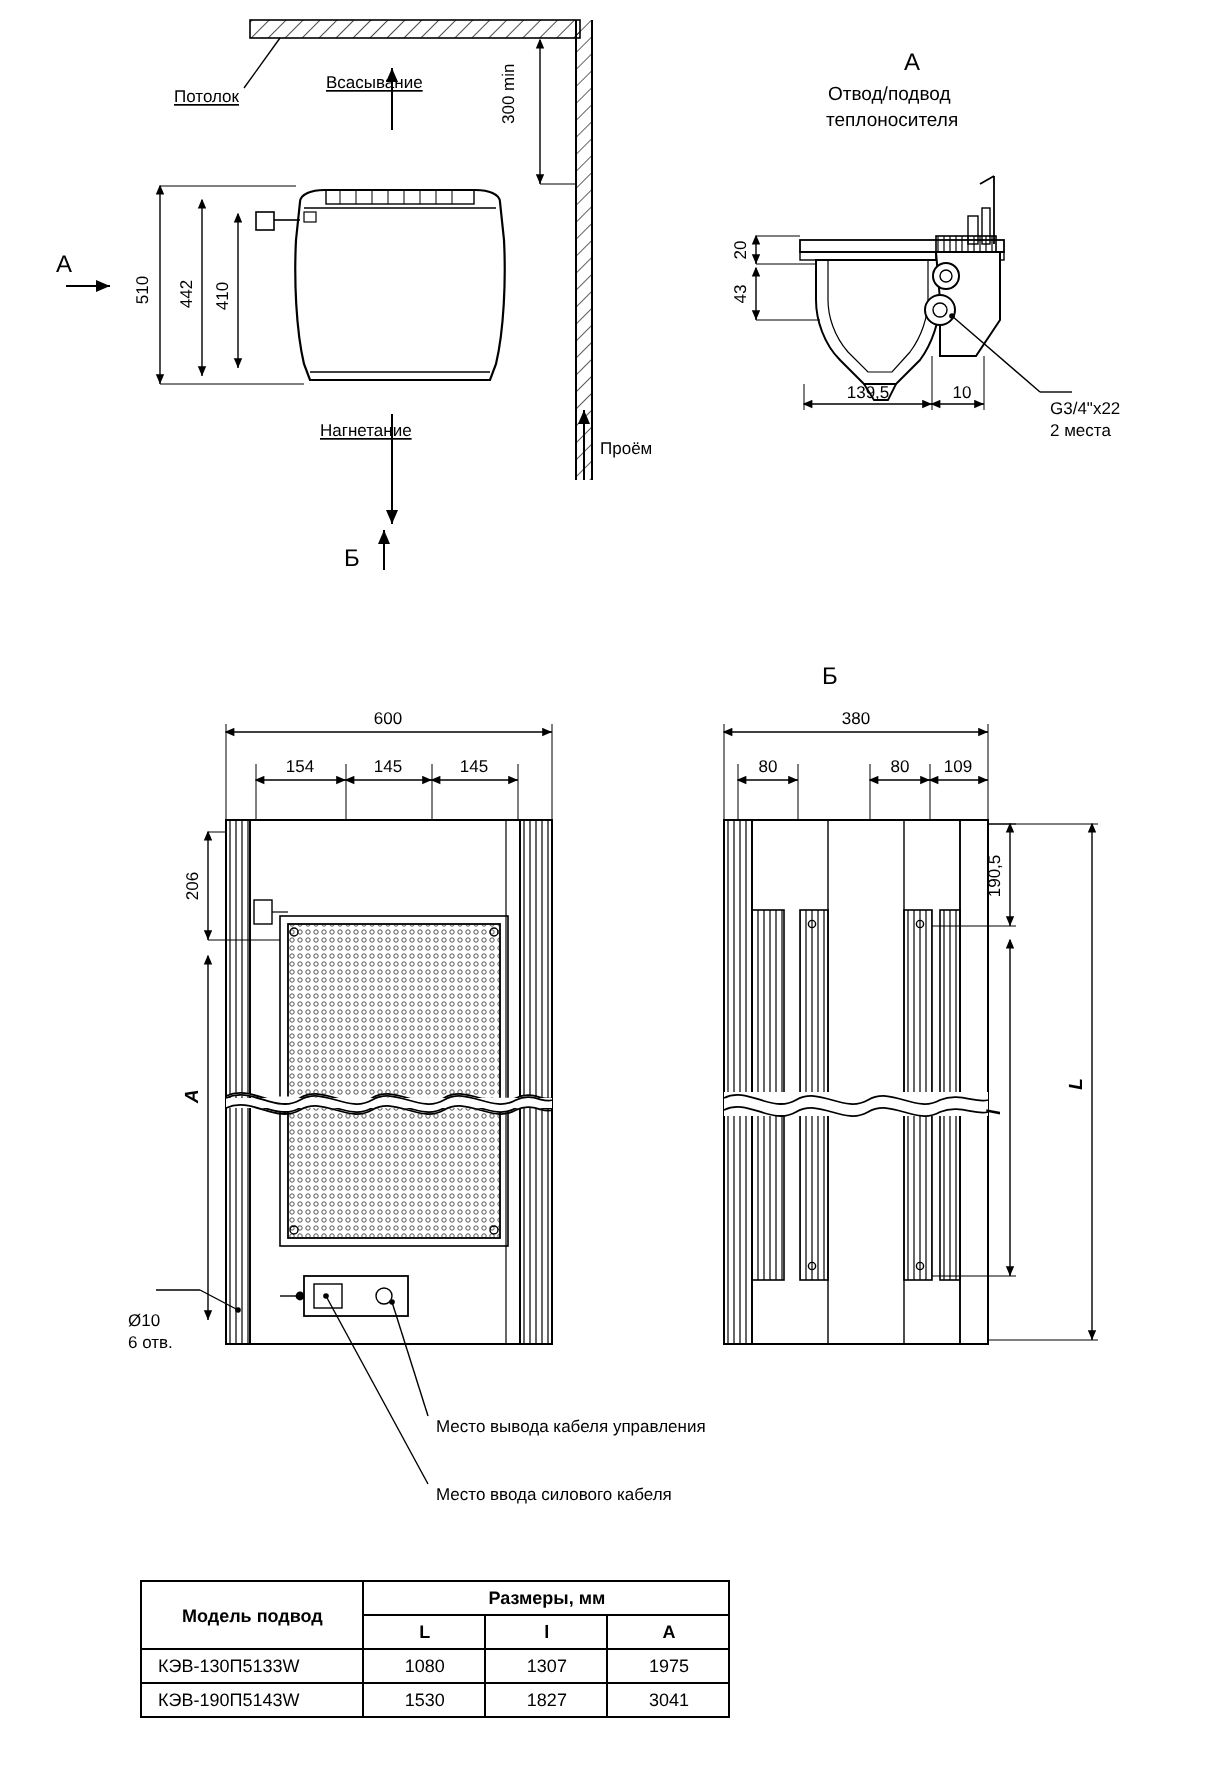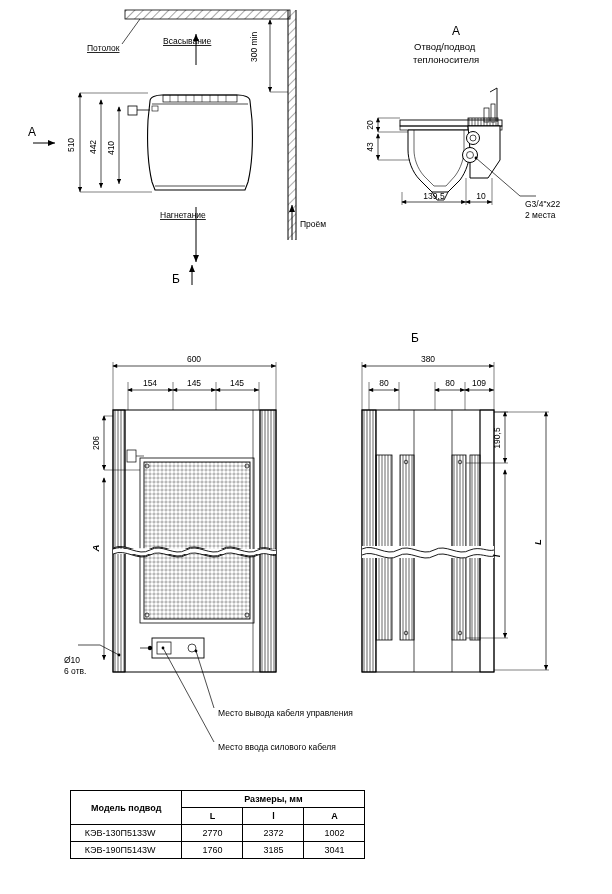--- a/index.html
+++ b/index.html
@@ -9,21 +9,21 @@
   svg{display:block;}
   text{font-family:"Liberation Sans", sans-serif;fill:#000;}
   .t{font-size:8.5px;}
   .tb{font-size:9.5px;}
   .tbig{font-size:12px;}
   .lbl-u{text-decoration:underline;}
   table{border-collapse:collapse;}
   .tbl{position:absolute;left:70px;top:790px;font-size:9px;}
   .tbl td,.tbl th{border:1px solid #000;text-align:center;padding:3px 20px;font-weight:normal;}
   .tbl th{font-weight:bold;}
-  .tbl td.model{text-align:center;padding-left:8px;}
+  .tbl td.model{text-align:left;padding-left:8px;}
 </style>
 </head>
 <body>
 
 <div class="sheet">
 
 <svg width="612" height="894" viewBox="0 0 612 894">
 
   <defs>
     <marker id="ar" markerWidth="8" markerHeight="8" refX="7" refY="3" orient="auto" markerUnits="strokeWidth">
@@ -365,26 +365,26 @@
     <th rowspan="2">Модель подвод</th>
     <th colspan="3">Размеры, мм</th>
   </tr>
   <tr>
     <th class="it">L</th>
     <th class="it">l</th>
     <th class="it">A</th>
   </tr>
   <tr>
     <td class="model">КЭВ-130П5133W</td>
-    <td>2770</td>
-    <td>2372</td>
-    <td>1002</td>
+    <td>1080</td>
+    <td>1307</td>
+    <td>1975</td>
   </tr>
   <tr>
     <td class="model">КЭВ-190П5143W</td>
-    <td>1760</td>
-    <td>3185</td>
+    <td>1530</td>
+    <td>1827</td>
     <td>3041</td>
   </tr>
 </tbody>
     </table>
 
 </div>
 
 </body></html>

